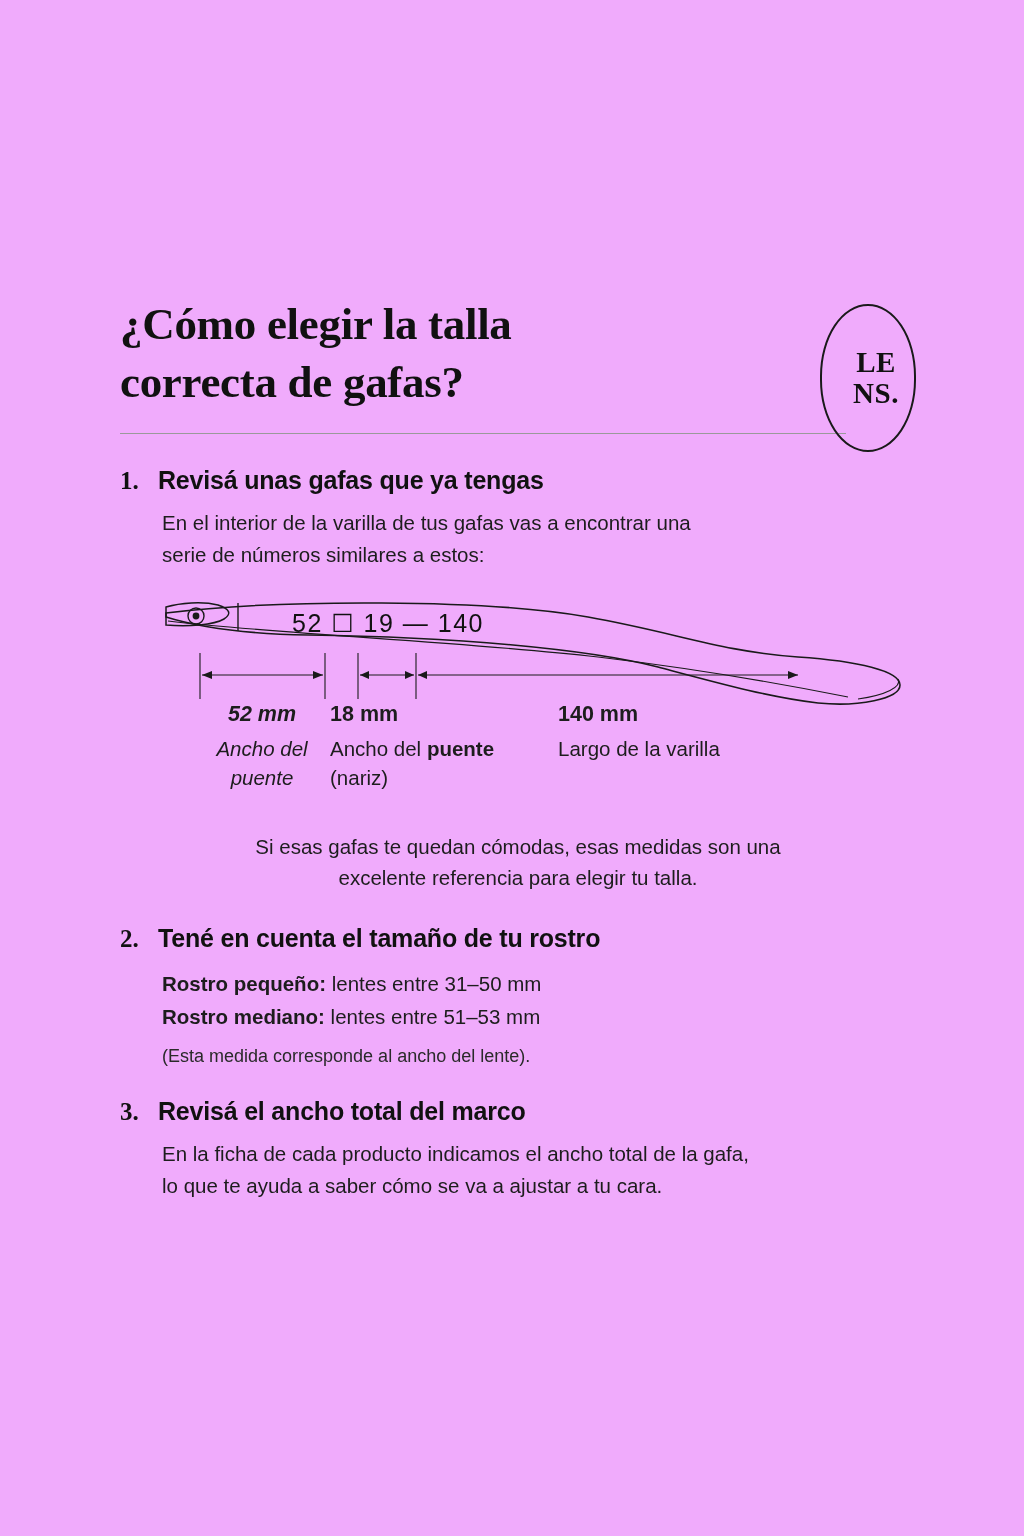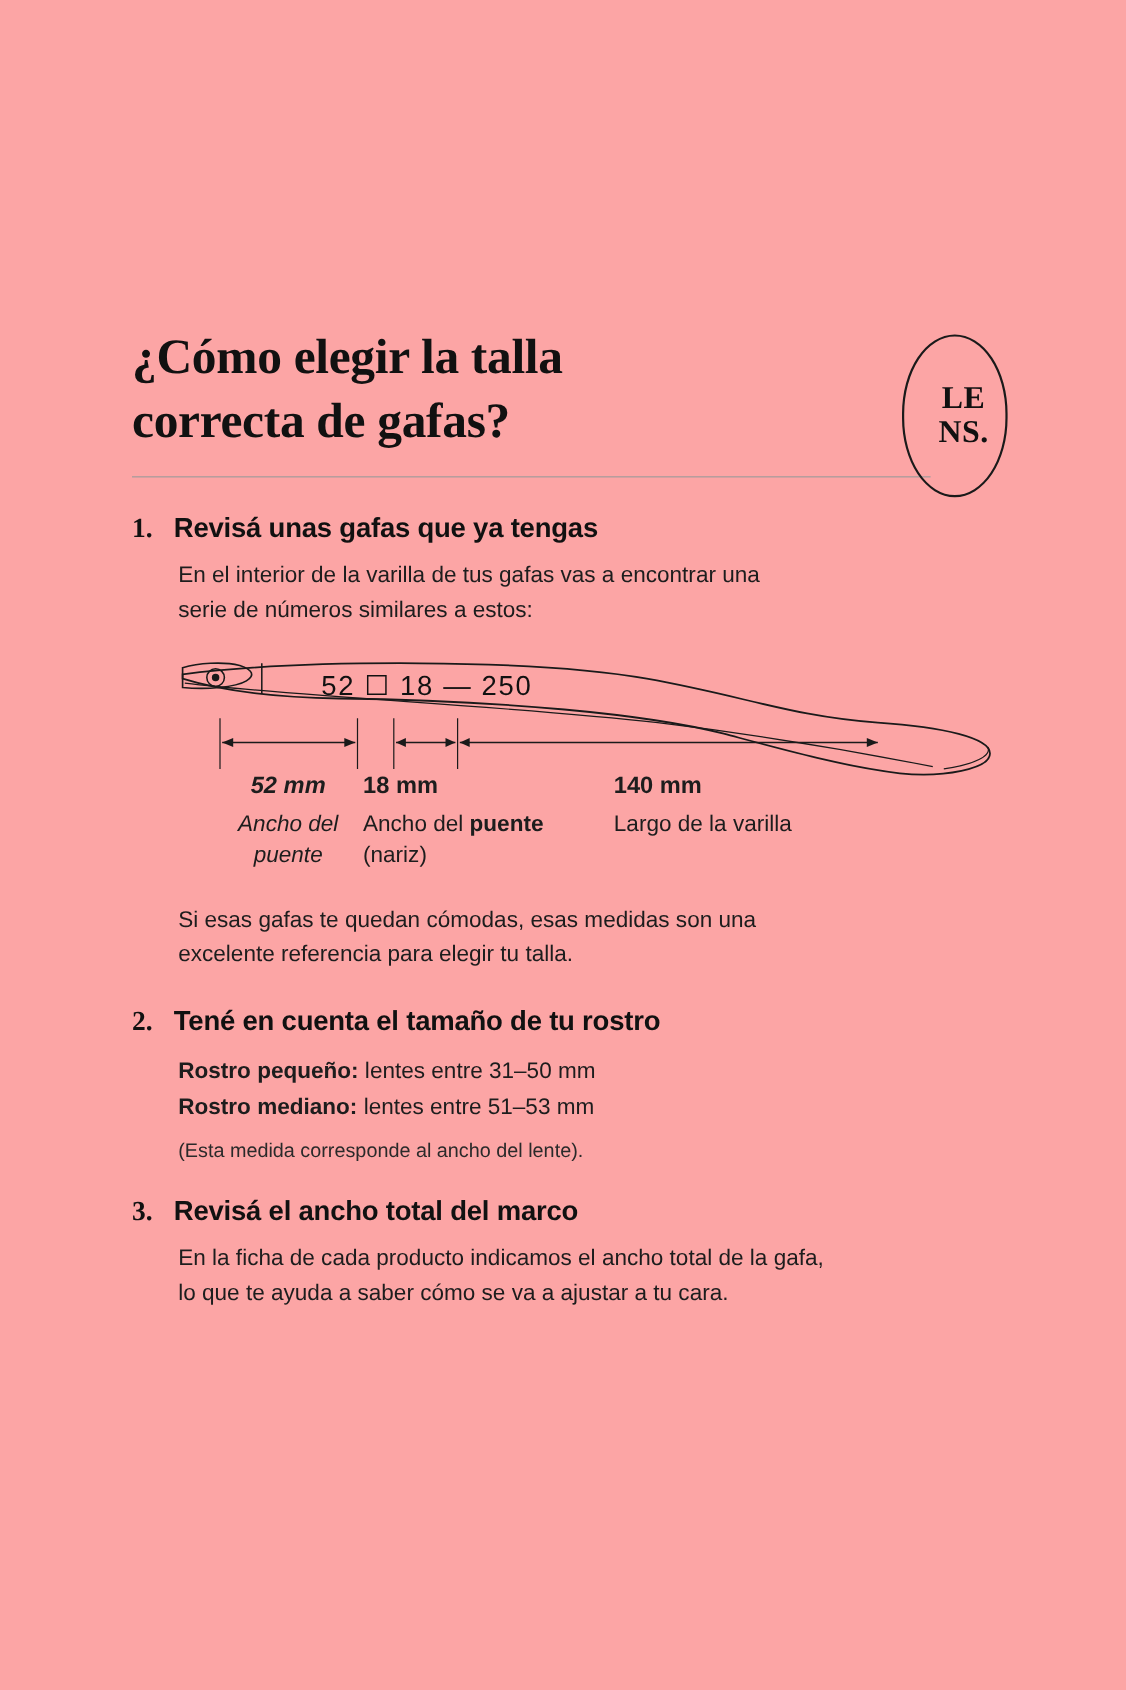--- a/index.html
+++ b/index.html
@@ -13,21 +13,21 @@
     position: relative;
     font-family: "Liberation Sans", sans-serif;
     color: #1a1a1a;
     overflow: hidden;
   }
   .page {
     position: absolute;
     left: 0; top: 0;
     width: 1024px;
     height: 1536px;
-    background: #fca5a5;
+    background: #f0abfc;
   }
   .content {
     position: absolute;
     left: 120px;
     top: 296px;
     width: 790px;
   }
 
   
   .header {
@@ -213,21 +213,21 @@
           <path d="M8 16 L8 34 C 30 36, 56 34, 66 28 C 74 23, 72 18, 60 14 C 44 10, 22 12, 8 16 Z" fill="none" stroke="#1a1a1a" stroke-width="1.5"></path>
 
           <circle cx="38" cy="25" r="8" fill="none" stroke="#1a1a1a" stroke-width="1.4"></circle>
           <circle cx="38" cy="25" r="3.4" fill="#1a1a1a"></circle>
 
           <line x1="80" y1="12" x2="80" y2="40" stroke="#1a1a1a" stroke-width="1.4"></line>
 
           <path d="M700 108 C 728 104, 744 96, 740 88" fill="none" stroke="#1a1a1a" stroke-width="1.1"></path>
         </svg>
 
-        <div class="code-text">52 ☐ 18 — 250</div>
+        <div class="code-text">52 ☐ 19 — 140</div>
 
         <svg style="position:absolute;left:0;top:60px;" width="760" height="56" viewBox="0 0 760 56">
 
           <line x1="42" y1="2" x2="42" y2="48" stroke="#1a1a1a" stroke-width="1.1"></line>
           <line x1="167" y1="2" x2="167" y2="48" stroke="#1a1a1a" stroke-width="1.1"></line>
           <line x1="200" y1="2" x2="200" y2="48" stroke="#1a1a1a" stroke-width="1.1"></line>
           <line x1="258" y1="2" x2="258" y2="48" stroke="#1a1a1a" stroke-width="1.1"></line>
 
           <line x1="44" y1="24" x2="165" y2="24" stroke="#1a1a1a" stroke-width="1.2"></line>
           <polygon points="44,24 54,20 54,28" fill="#1a1a1a"></polygon>
@@ -255,21 +255,21 @@
             <span>(nariz)</span>
           </div>
 
           <div class="dim temple">
             <span class="val"><span>140</span><span class="unit"> mm</span></span>
             <span>Largo de la varilla</span>
           </div>
         </div>
       </div>
 
-      <div class="step-body" style="margin-top:10px;">
+      <div class="step-body" style="margin-top:20px;text-align:center;">
         <p>Si esas gafas te quedan cómodas, esas medidas son una</p>
         <p>excelente referencia para elegir tu talla.</p>
       </div>
     </div>
 
     <div class="step">
       <div class="step-head">
         <span class="step-num">2.</span>
         <span class="step-title">Tené en cuenta el tamaño de tu rostro</span>
       </div>

